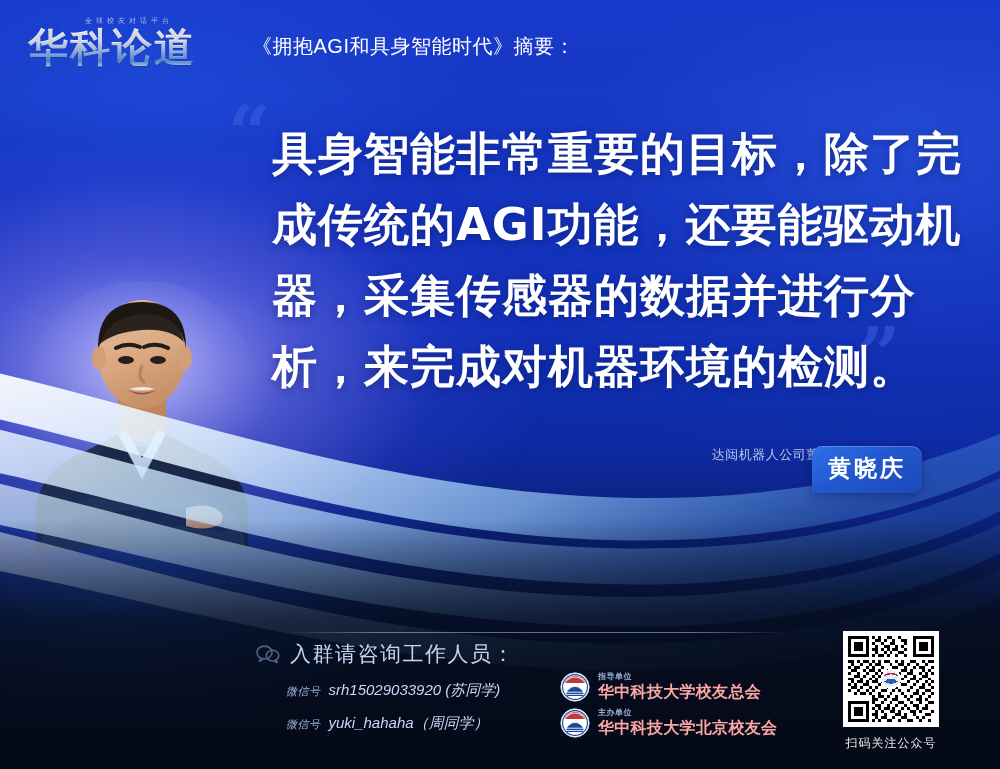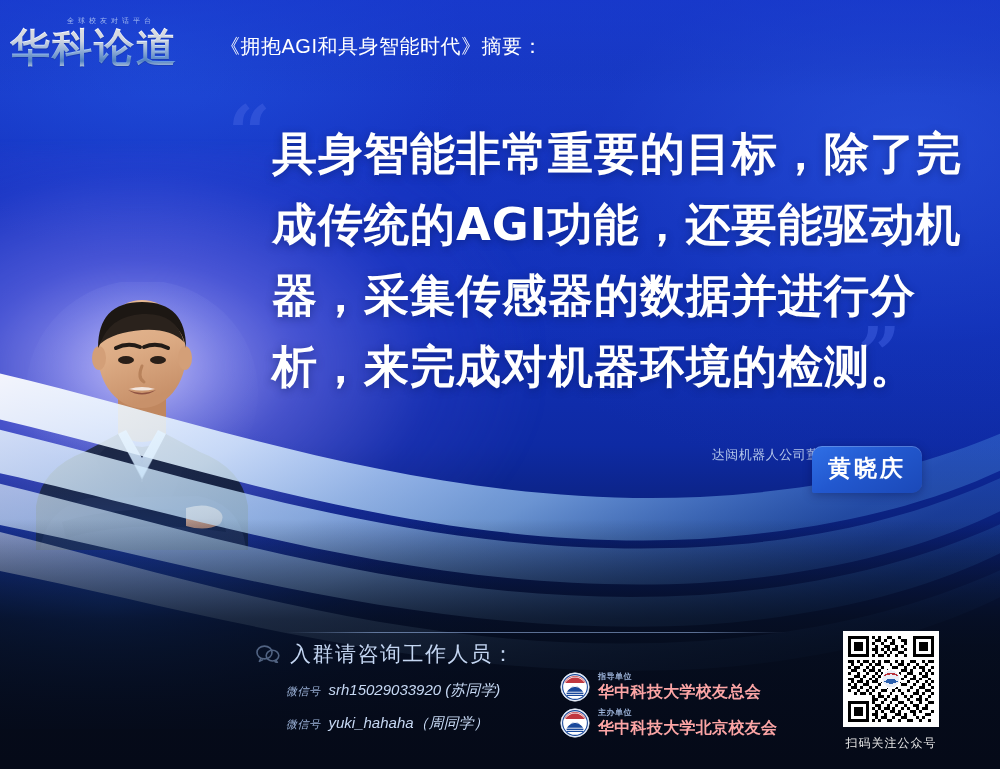--- a/index.html
+++ b/index.html
@@ -41,21 +41,21 @@
   .bg-topbar{
     position:absolute; left:0; top:0; right:0; height:96px;
     background:linear-gradient(180deg, rgba(22,52,200,.55) 0%, rgba(18,44,180,.15) 70%, rgba(15,40,170,0) 100%);
   }
 
   
   .waves{ position:absolute; left:0; bottom:90px; width:1000px; height:350px; }
   .waves svg{ display:block; }
 
   
-  .header{ position:absolute; left:10px; top:16px; display:flex; align-items:flex-end; gap:14px; }
+  .header{ position:absolute; left:28px; top:16px; display:flex; align-items:flex-end; gap:28px; }
   .logo-wrap{ position:relative; width:196px; }
   .logo-tag{
     font-size:7px; letter-spacing:4px; color:#b9cdf5; opacity:.85;
     text-align:center; margin-bottom:1px; margin-left:6px; white-space:nowrap;
   }
   .logo-main{
     font-size:40px; font-weight:bold; letter-spacing:2px; line-height:1;
     background:linear-gradient(180deg,#ffffff 0%,#eaf2ff 35%,#9fc2f2 62%,#5d93dd 85%,#cfe2fb 100%);
     -webkit-background-clip:text; background-clip:text; color:transparent;
     -webkit-text-fill-color:transparent;

